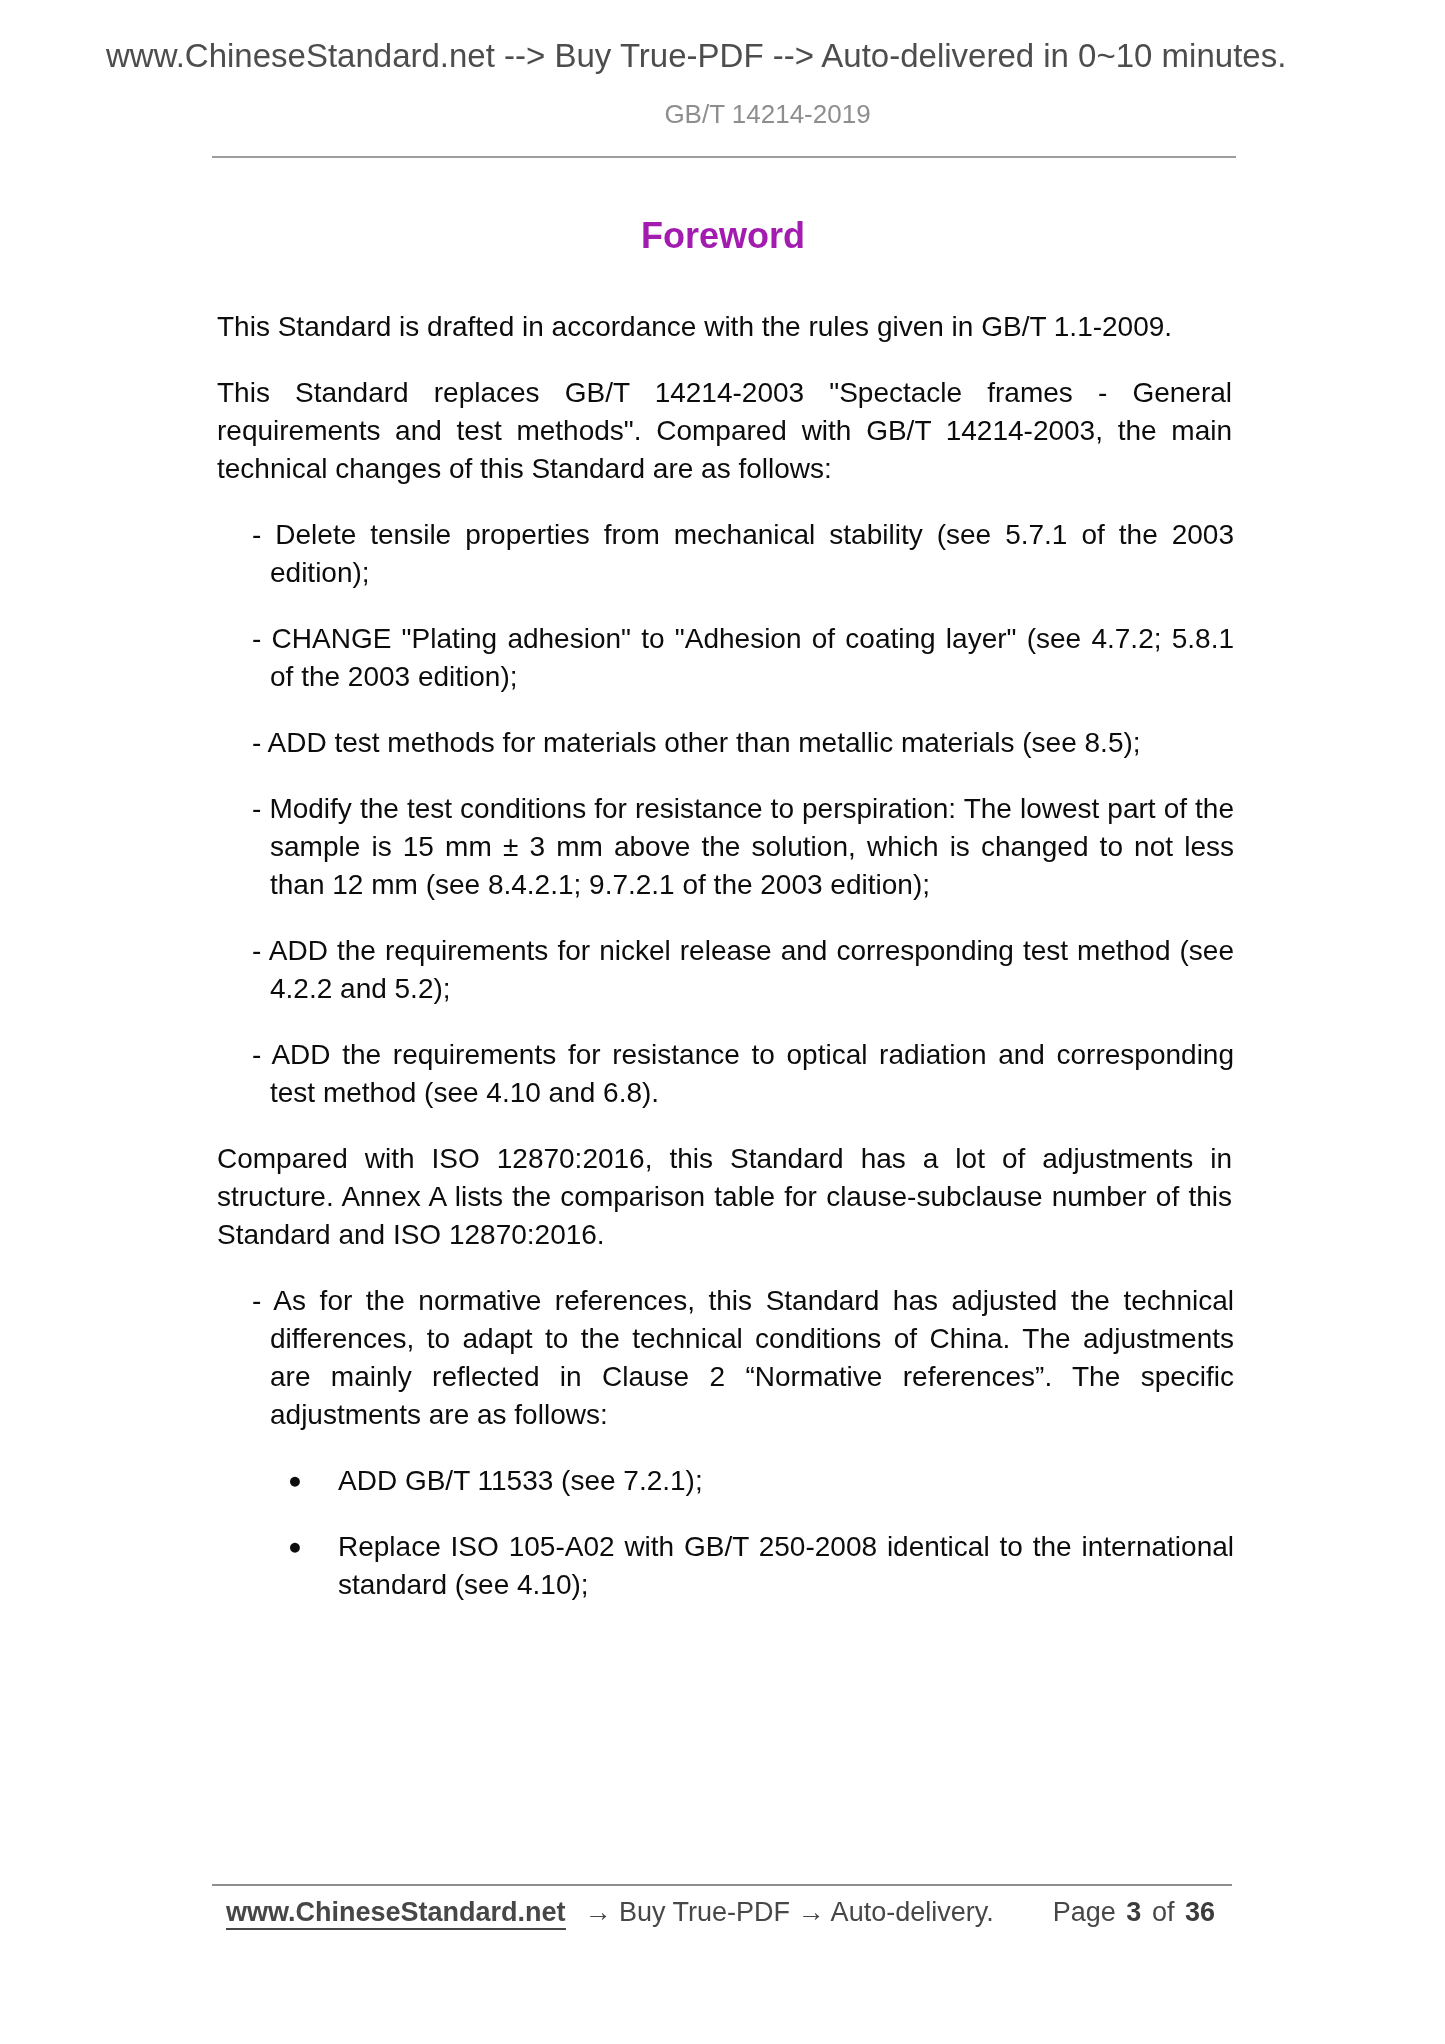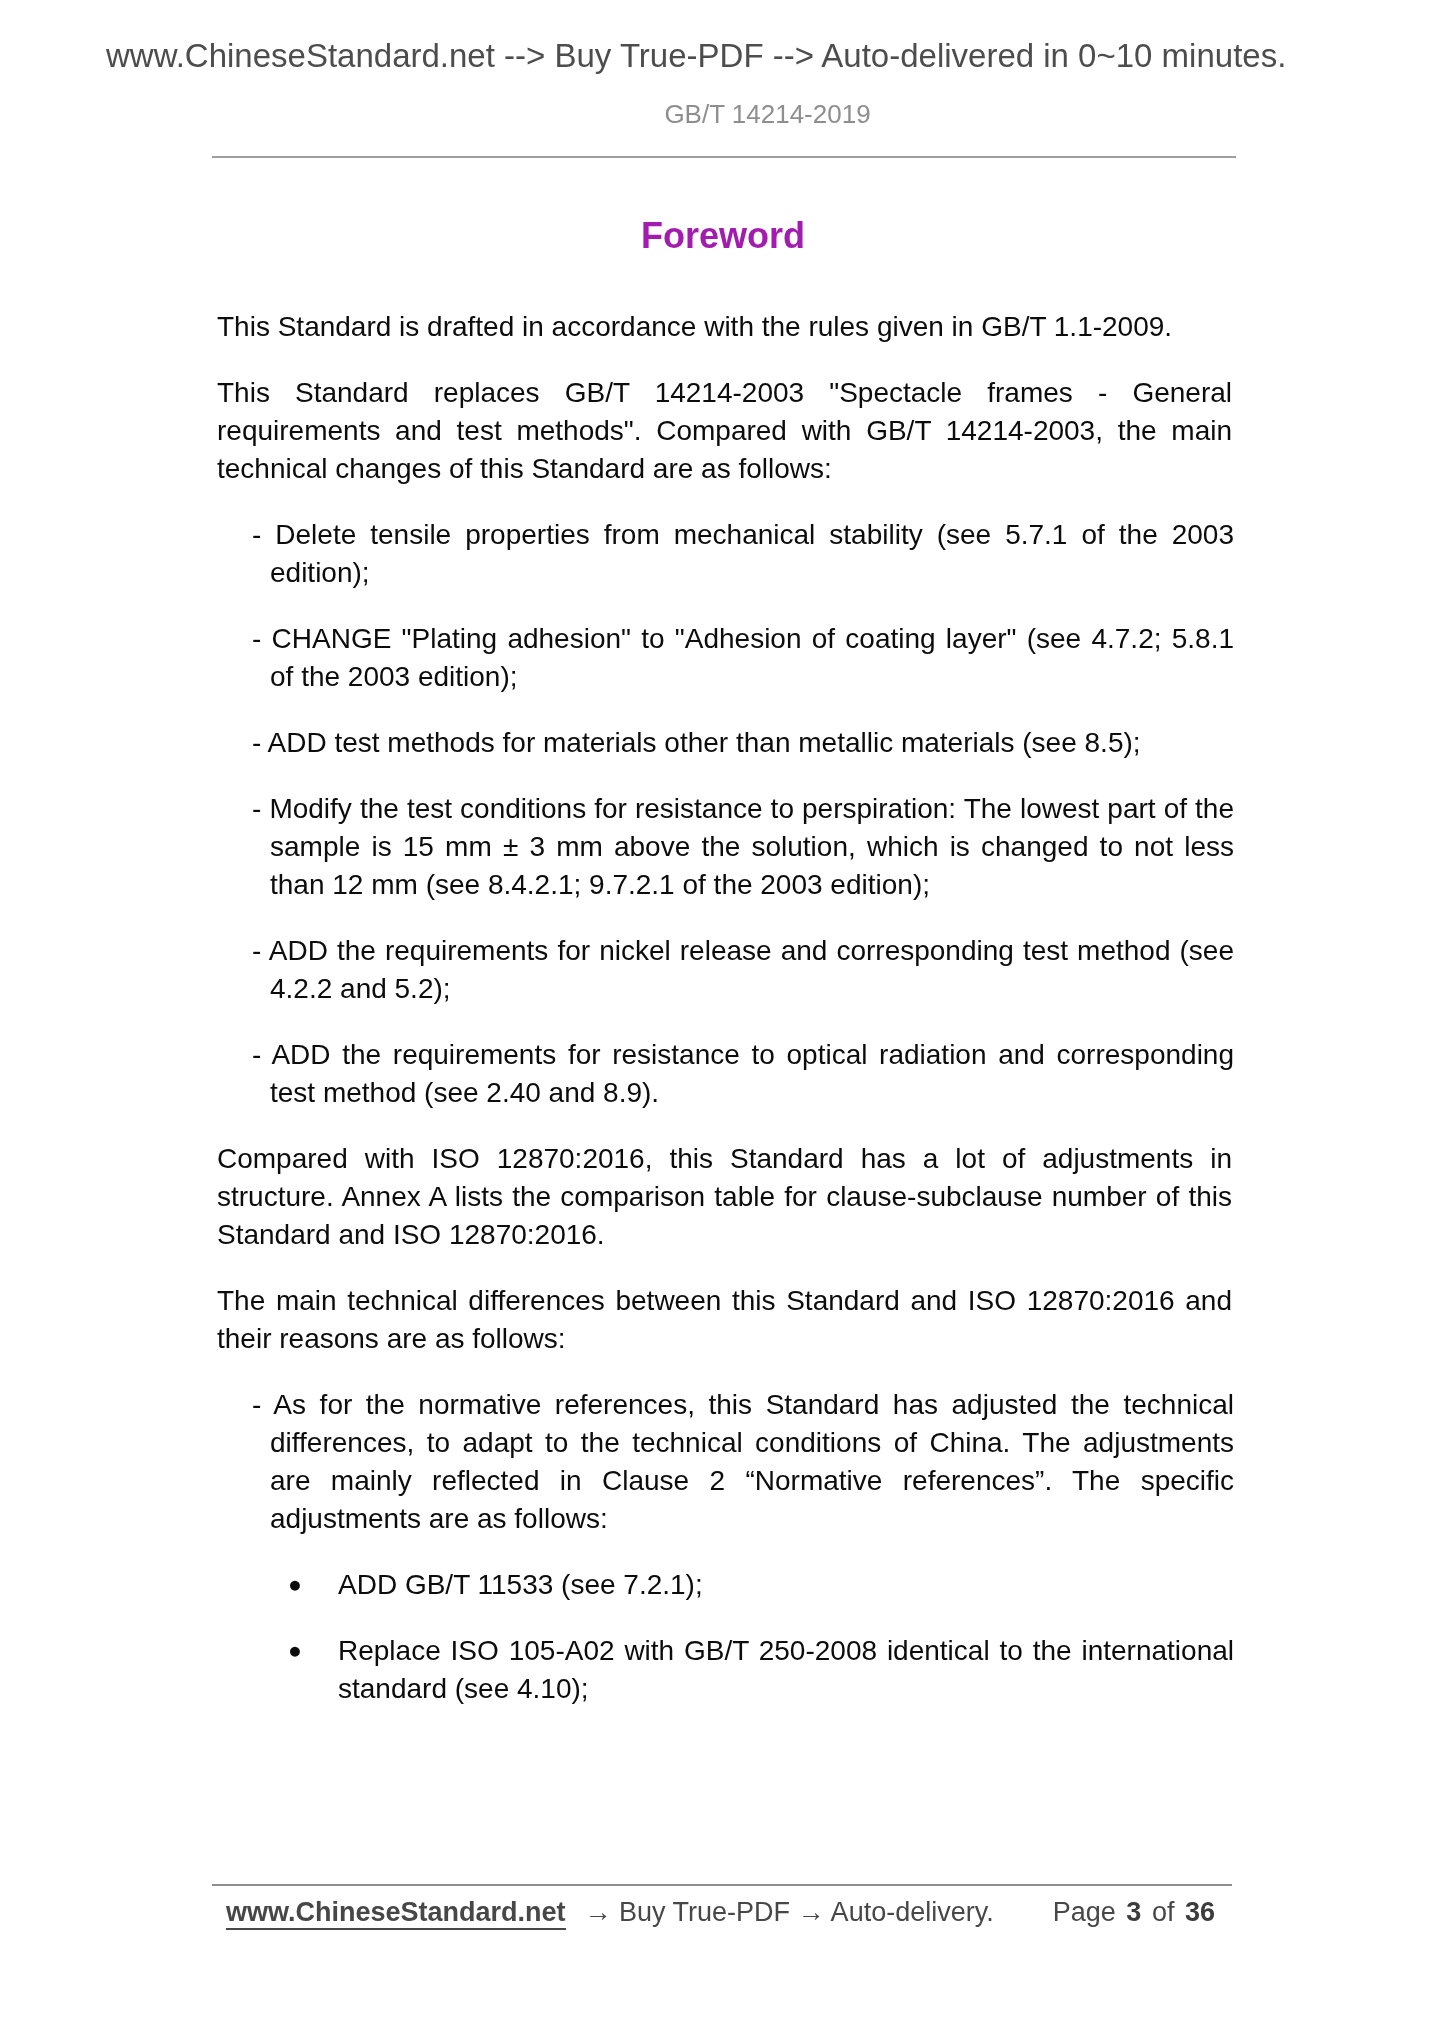--- a/index.html
+++ b/index.html
@@ -146,26 +146,25 @@
     <p class="dash-item">- Delete tensile properties from mechanical stability (see 5.7.1 of the 2003 edition);</p>
 
     <p class="dash-item">- CHANGE "Plating adhesion" to "Adhesion of coating layer" (see 4.7.2; 5.8.1 of the 2003 edition);</p>
 
     <p class="dash-item">- ADD test methods for materials other than metallic materials (see 8.5);</p>
 
     <p class="dash-item">- Modify the test conditions for resistance to perspiration: The lowest part of the sample is 15 mm ± 3 mm above the solution, which is changed to not less than 12 mm (see 8.4.2.1; 9.7.2.1 of the 2003 edition);</p>
 
     <p class="dash-item">- ADD the requirements for nickel release and corresponding test method (see 4.2.2 and 5.2);</p>
 
-    <p class="dash-item">- ADD the requirements for resistance to optical radiation and corresponding test method (see 2.40 and 8.9).</p>
+    <p class="dash-item">- ADD the requirements for resistance to optical radiation and corresponding test method (see 4.10 and 6.8).</p>
 
 
     <p class="para">Compared with ISO 12870:2016, this Standard has a lot of adjustments in structure. Annex A lists the comparison table for clause-subclause number of this Standard and ISO 12870:2016.</p>
 
-    <p class="para">The main technical differences between this Standard and ISO 12870:2016 and their reasons are as follows:</p>
 
     <p class="dash-item">- As for the normative references, this Standard has adjusted the technical differences, to adapt to the technical conditions of China. The adjustments are mainly reflected in Clause 2 “Normative references”. The specific adjustments are as follows:</p>
 
     <div class="bullet-item">
       <span class="bullet-glyph">●</span>
       <span>ADD GB/T 11533 (see 7.2.1);</span>
     </div>
 
     <div class="bullet-item">
       <span class="bullet-glyph">●</span>

